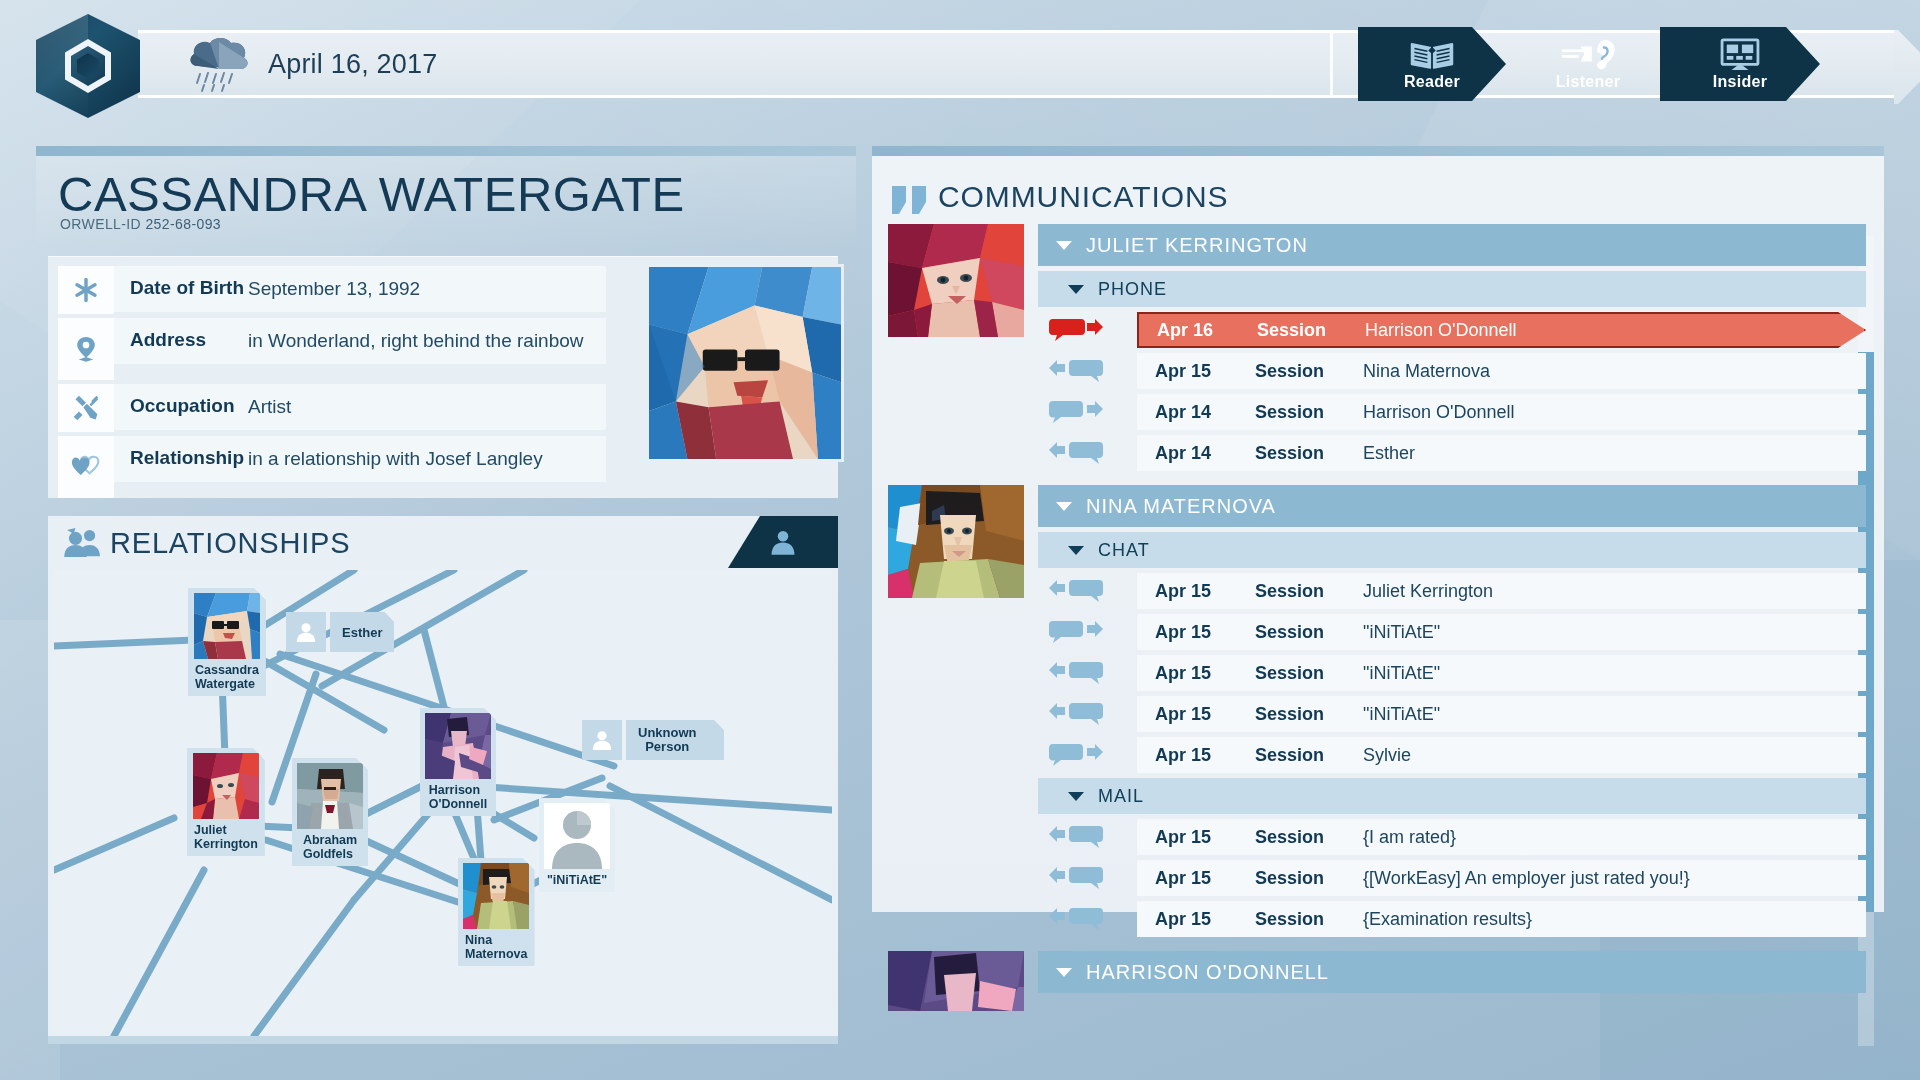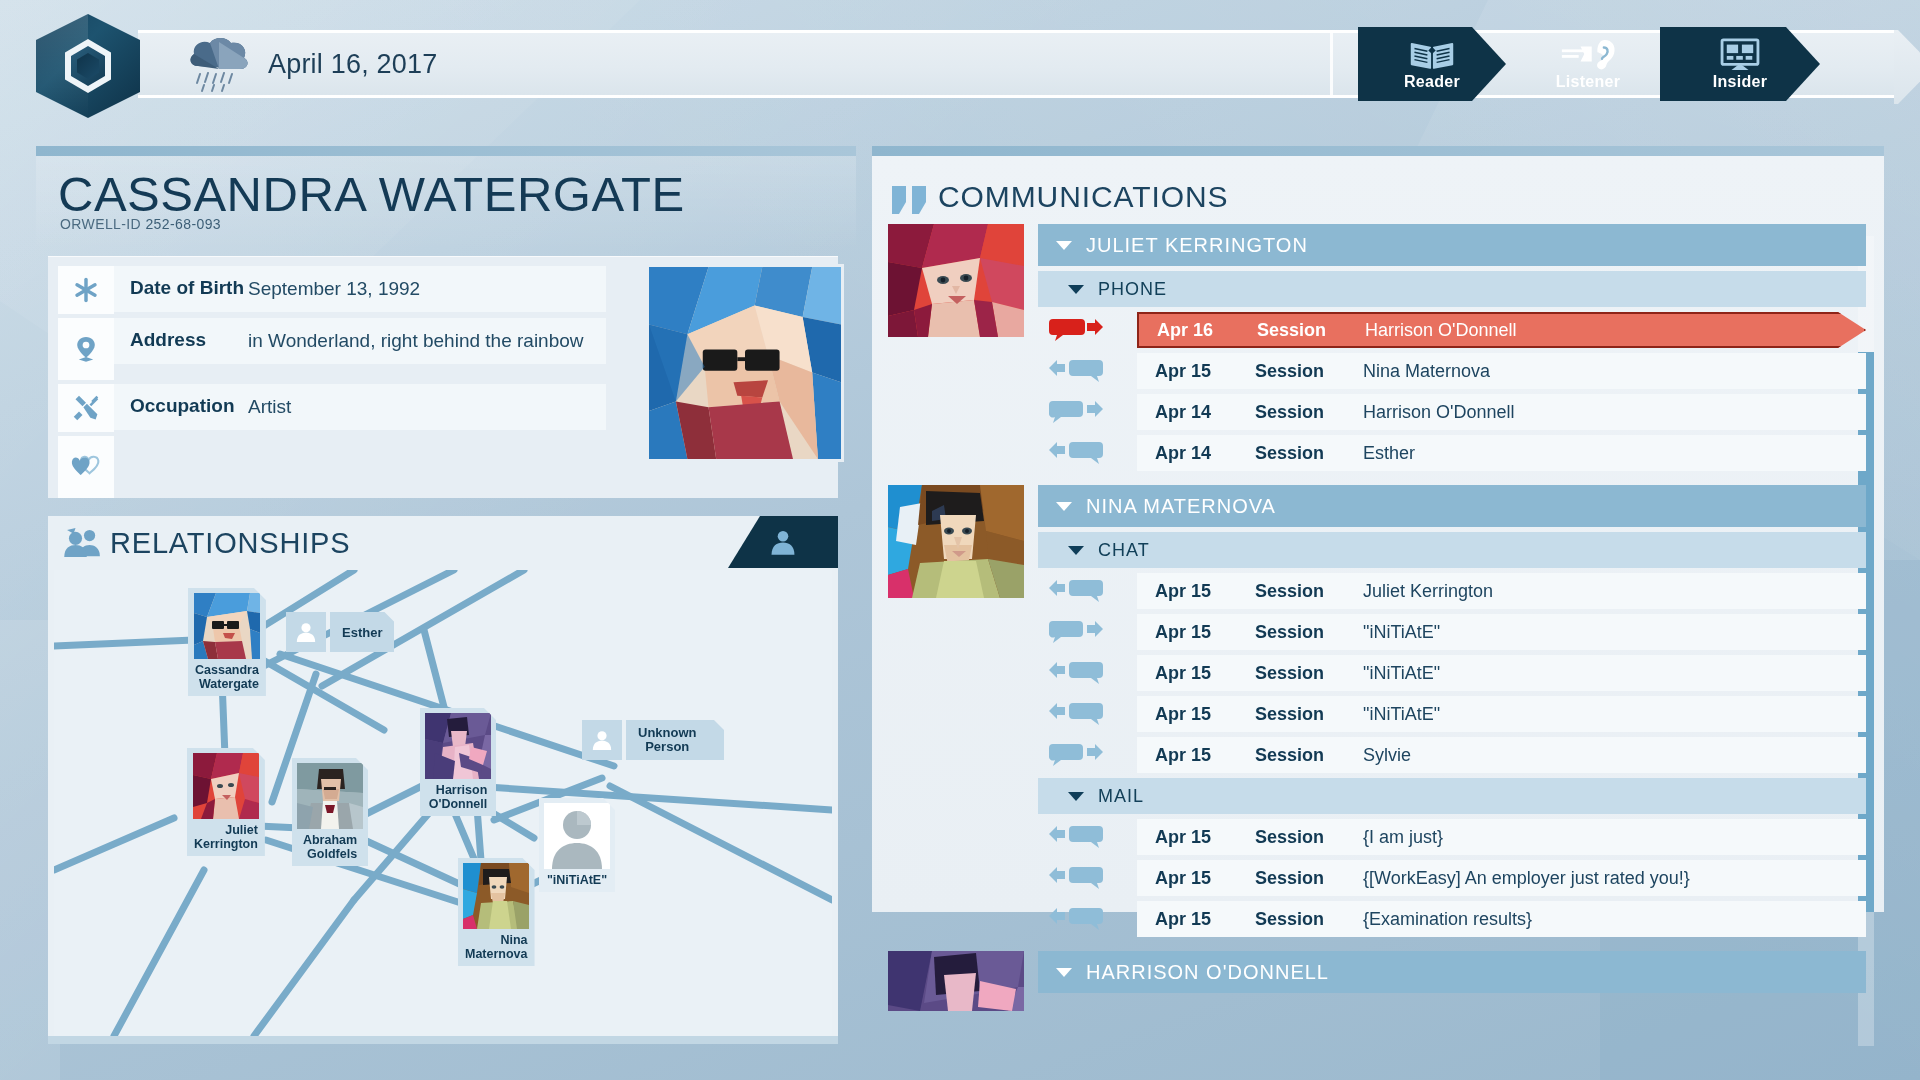--- a/index.html
+++ b/index.html
@@ -154,21 +154,21 @@
     background:#eaf1f6; overflow:hidden;
   }
   .node{ position:absolute; }
   .node .card{
     background:#cfe1ec; padding:5px 5px 3px 5px;
     clip-path: polygon(0 0, calc(100% - 12px) 0, 100% 12px, 100% 100%, 0 100%);
     display:flex; flex-direction:column; align-items:center;
   }
   .node .pic{ width:66px; height:66px; overflow:hidden; position:relative; }
   .node .nlbl{
-    font-size:12.5px; font-weight:bold; color:#123a54; text-align:right;
+    font-size:12.5px; font-weight:bold; color:#123a54; text-align:left;
     line-height:1.12; padding:4px 2px 2px; white-space:pre-line;
   }
   .node.flat{ display:flex; align-items:stretch; }
   .node.flat .avbox{
     width:40px; height:40px; background:#c3d9e7; display:flex;
     align-items:center; justify-content:center; margin-right:4px;
   }
   .node.flat .fbox{
     background:#c3d9e7; padding:0 12px; display:flex; align-items:center;
     clip-path: polygon(0 0, calc(100% - 10px) 0, 100% 10px, 100% 100%, 0 100%);
@@ -404,20 +404,24 @@
           <div class="info-val">Artist</div>
         </div>
       </div>
 
       <div class="inforow" style="top:180px;height:62px;">
         <div class="info-ic">
           <svg viewBox="0 0 34 26" width="30" height="24">
             <path d="M20 5 C22 0 30 0 31 6 C32 12 22 19 21 20 C20 19 10 12 11 6 C12 0 18 0 20 5 Z" fill="none" stroke="#9ec6de" stroke-width="2.4"></path>
             <path d="M10 6 C12 1 20 1 21 7 C22 13 12 21 11 22 C10 21 0 13 1 7 C2 1 8 1 10 6 Z" fill="#6fa3c6"></path>
           </svg>
+        </div>
+        <div class="info-body">
+          <div class="info-lbl">Relationship</div>
+          <div class="info-val">in a relationship with Josef Langley</div>
         </div>
       </div>
     </div>
 
     <div id="portrait">
       <svg viewBox="0 0 200 200" width="192" height="192" preserveAspectRatio="none">
         <rect width="200" height="200" fill="#e9d7c4"></rect>
         <polygon points="0,0 62,0 40,70 0,60" fill="#2f7fc4"></polygon>
         <polygon points="0,60 40,70 28,140 0,150" fill="#1f69ad"></polygon>
         <polygon points="0,150 28,140 40,200 0,200" fill="#2a79bd"></polygon>
@@ -896,21 +900,21 @@
               <div class="msg">
                 <div class="msg-ico">
                   <svg viewBox="0 0 54 26" width="54" height="26">
                       <path d="M16 6 H8 V2 L0 10 L8 18 V14 H16 Z" fill="#8fbdd8"></path>
                       <path d="M24 2 H50 A4 4 0 0 1 54 6 V14 A4 4 0 0 1 50 18 H48 L50 24 L42 18 H24 A4 4 0 0 1 20 14 V6 A4 4 0 0 1 24 2 Z" fill="#8fbdd8"></path>
                     </svg>
                 </div>
                 <div class="msg-row">
                   <span class="dt">Apr 15</span>
                   <span class="ty">Session</span>
-                  <span class="sb">{I am just}</span>
+                  <span class="sb">{I am rated}</span>
                 </div>
               </div>
 
               <div class="msg">
                 <div class="msg-ico">
                   <svg viewBox="0 0 54 26" width="54" height="26">
                       <path d="M16 6 H8 V2 L0 10 L8 18 V14 H16 Z" fill="#8fbdd8"></path>
                       <path d="M24 2 H50 A4 4 0 0 1 54 6 V14 A4 4 0 0 1 50 18 H48 L50 24 L42 18 H24 A4 4 0 0 1 20 14 V6 A4 4 0 0 1 24 2 Z" fill="#8fbdd8"></path>
                     </svg>
                 </div>

